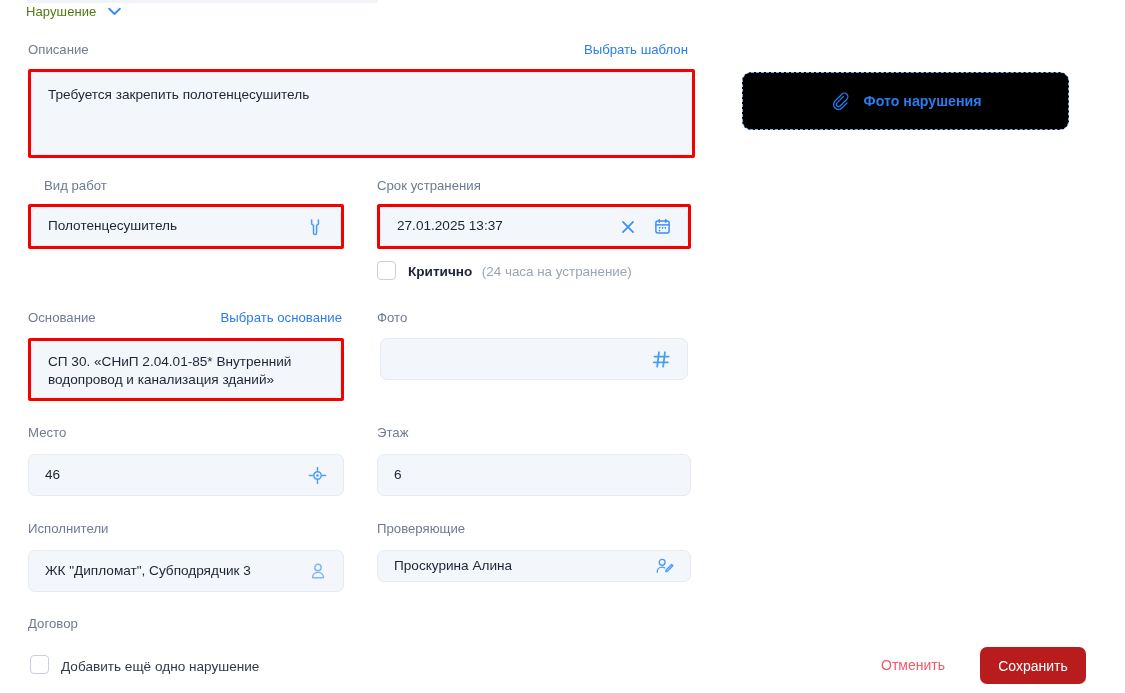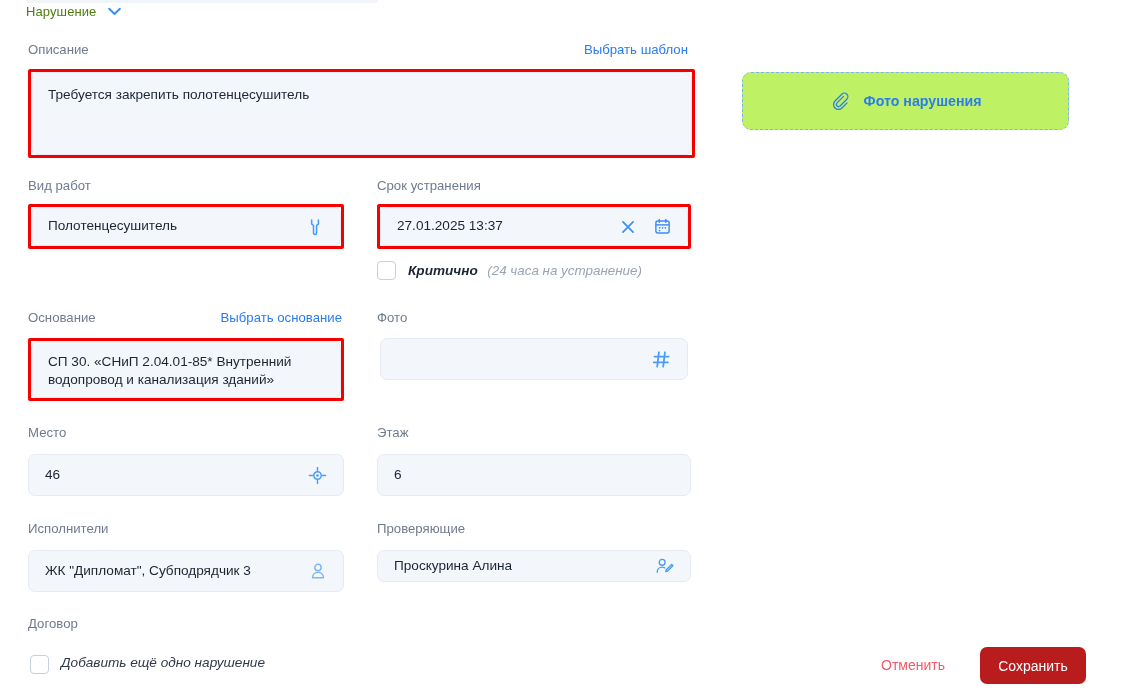--- a/index.html
+++ b/index.html
@@ -59,28 +59,28 @@
     border: 3px solid #f50000;
     border-radius: 2px;
     pointer-events: none;
   }
 
   
   .photo-btn {
     position: absolute;
     border: 1.6px dashed #7fb2f5;
     border-radius: 9px;
-    background: #bef264;
+    background: #000000;
     display: flex; align-items: center; justify-content: center; gap: 13px;
     color: #2a7cf0; font-size: 14.2px; font-weight: bold;
     cursor: pointer;
   }
 
   
-  .cbrow { position: absolute; display: flex; align-items: flex-start; gap: 12px; font-style: italic; }
+  .cbrow { position: absolute; display: flex; align-items: flex-end; gap: 12px; }
   .cbox {
     width: 19px; height: 19px; border: 1.6px solid #c7d0dc;
     border-radius: 4px; background: #fff; flex: 0 0 auto; cursor: pointer;
   }
   .cb-strong { font-size: 13.6px; font-weight: bold; color: #1d2433; }
   .cb-muted  { font-size: 13.4px; color: #9aa4b4; margin-left: 5px; }
   .cb-plain  { font-size: 13.6px; color: #31394a; }
 
   
   .btn-cancel {
@@ -121,21 +121,21 @@
 
   <div class="photo-btn" style="left:742px; top:72px; width:327px; height:58px;">
     <span>
       <svg viewBox="0 0 22 22" width="21" height="21">
         <path d="M15.5 5.6 L7.6 13.5 a2.6 2.6 0 0 0 3.7 3.7 l8.2-8.2 a4.3 4.3 0 0 0-6.1-6.1 l-8.3 8.3 a6 6 0 0 0 8.5 8.5 l6.2-6.2" fill="none" stroke="#2a7cf0" stroke-width="1.5" stroke-linecap="round" stroke-linejoin="round" transform="scale(0.86) translate(1,1)"></path>
       </svg>
     </span>
     <span>Фото нарушения</span>
   </div>
 
-  <div class="field-label" style="left:28px; top:178px;">Вид работ</div>
+  <div class="field-label" style="left:44px; top:178px;">Вид работ</div>
   <div class="input" style="left:31px; top:207px; width:310px; height:39px;">
     <span class="val">Полотенцесушитель</span>
     <span class="icons">
       <span>
         <svg viewBox="0 0 20 20" width="18" height="18">
           <path d="M6.3 2.2 v4.1 a1 1 0 0 0 .45 .84 l1.6 1.05 v8.5 a1.7 1.7 0 0 0 3.4 0 v-8.5 l1.6-1.05 a1 1 0 0 0 .45-.84 v-4.1" fill="none" stroke="#4a9cf7" stroke-width="1.7" stroke-linecap="round" stroke-linejoin="round"></path>
         </svg>
       </span>
     </span>
   </div>

